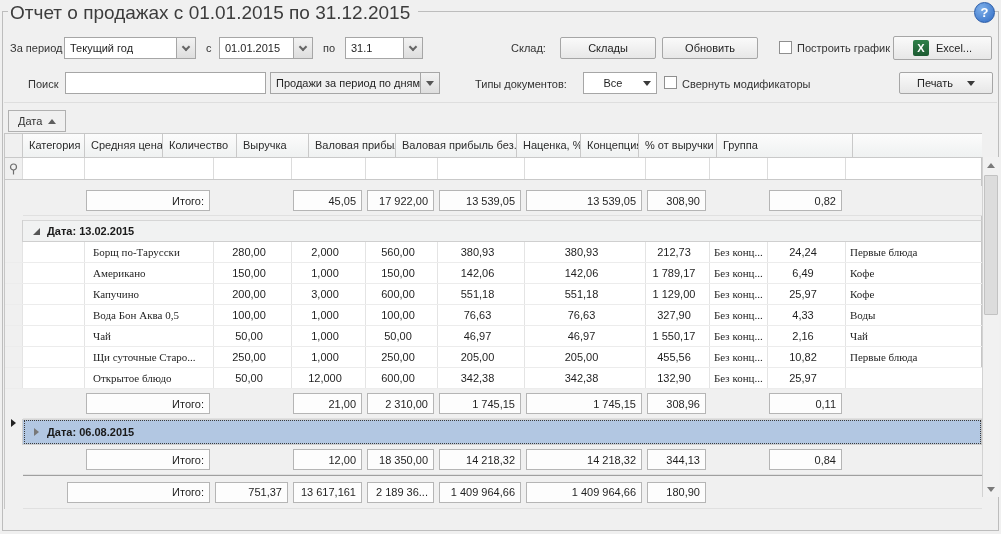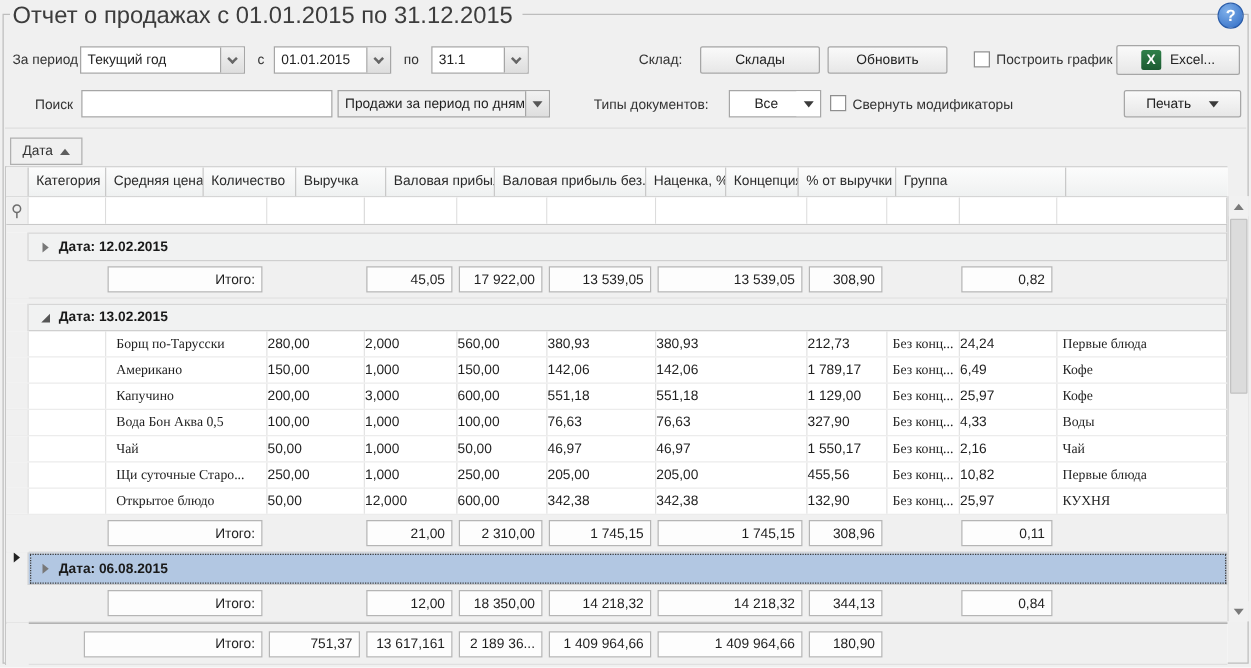--- a/index.html
+++ b/index.html
@@ -54,21 +54,21 @@
                      display:flex; align-items:center; font-weight:bold; font-size:11px; color:#1a1a1a;
                      border-right:1px solid #c6c6c6; cursor:pointer; }
   .grprow.sel .content { background:#b2c7e2; outline:1px dotted #3c3c3c; outline-offset:-2px; }
   .exp-c { width:0; height:0; border-top:4px solid transparent; border-bottom:4px solid transparent; border-left:5px solid #787878; margin:0 8px 0 11px; }
   .exp-e { width:0; height:0; border-bottom:7px solid #565656; border-left:7px solid transparent; margin:0 7px 0 10px; }
   .cur { width:0; height:0; border-top:4px solid transparent; border-bottom:4px solid transparent; border-left:5px solid #222; margin:auto; }
   .drow { height:21px; border-bottom:1px solid #ececec; }
   .drow .cell { line-height:20px; border-right:1px solid #e4e4e4; }
   .drow .w11 { border-right:1px solid #c6c6c6; }
   .tl { padding-left:8px; text-align:left;font-family:Liberation Serif, serif; }
-  .tr2 { padding-right:7px; text-align:left; }
+  .tr2 { padding-right:7px; text-align:center; }
   .trow { height:30px; background:#f0f0f0; border-bottom:1px solid #e0e0e0; align-items:center; }
   .trow .cell { border-right:none; height:30px; display:flex; align-items:center; }
   .box { height:21px; border:1px solid #b5b5b5; background:#fdfdfd; flex:1; margin:0 4px 0 1px;
          display:flex; align-items:center; justify-content:flex-end; padding-right:5px; font-size:11px; }
   .footer { height:34px; background:#f0f0f0; border-top:1px solid #9f9f9f; align-items:center; }
   .footer .cell { border-right:none; height:34px; display:flex; align-items:center; }
   .gt-label-box { margin-left:44px; }
 
   
   .vscroll { position:absolute; left:982px; top:157px; width:17px; height:340px; background:#f1f1f1; border-left:1px solid #d2d2d2; }
@@ -178,27 +178,20 @@
       <div class="cell w6"></div>
       <div class="cell w7"></div>
       <div class="cell w8"></div>
       <div class="cell w9"></div>
       <div class="cell w10"></div>
       <div class="cell w11"></div>
     </div>
 
     <div class="spacer" style="height:6px;"></div>
 
-    <div class="r grprow">
-      <div class="cell wg gutter"></div>
-      <div class="content">
-        <div class="exp-c"></div>
-        <span>Дата: 12.02.2015</span>
-      </div>
-    </div>
 
     <div class="r trow">
       <div class="cell wg gutter" style="height:30px;"></div>
       <div class="cell w1"></div>
       <div class="cell w2">
           <div class="box">Итого:</div>
         </div>
       <div class="cell w3"></div>
       <div class="cell w4">
           <div class="box">45,05</div>
@@ -321,21 +314,20 @@
       <div class="cell w1"></div>
       <div class="cell w2 tl">Открытое блюдо</div>
       <div class="cell w3 tr2">50,00</div>
       <div class="cell w4 tr2">12,000</div>
       <div class="cell w5 tr2">600,00</div>
       <div class="cell w6 tr2">342,38</div>
       <div class="cell w7 tr2">342,38</div>
       <div class="cell w8 tr2">132,90</div>
       <div class="cell w9 tl" style="padding-left:4px;">Без конц...</div>
       <div class="cell w10 tr2">25,97</div>
-      <div class="cell w11 tl" style="padding-left:4px;">КУХНЯ</div>
     </div>
 
     <div class="r trow">
       <div class="cell wg gutter" style="height:30px;"></div>
       <div class="cell w1"></div>
       <div class="cell w2">
           <div class="box">Итого:</div>
         </div>
       <div class="cell w3"></div>
       <div class="cell w4">

